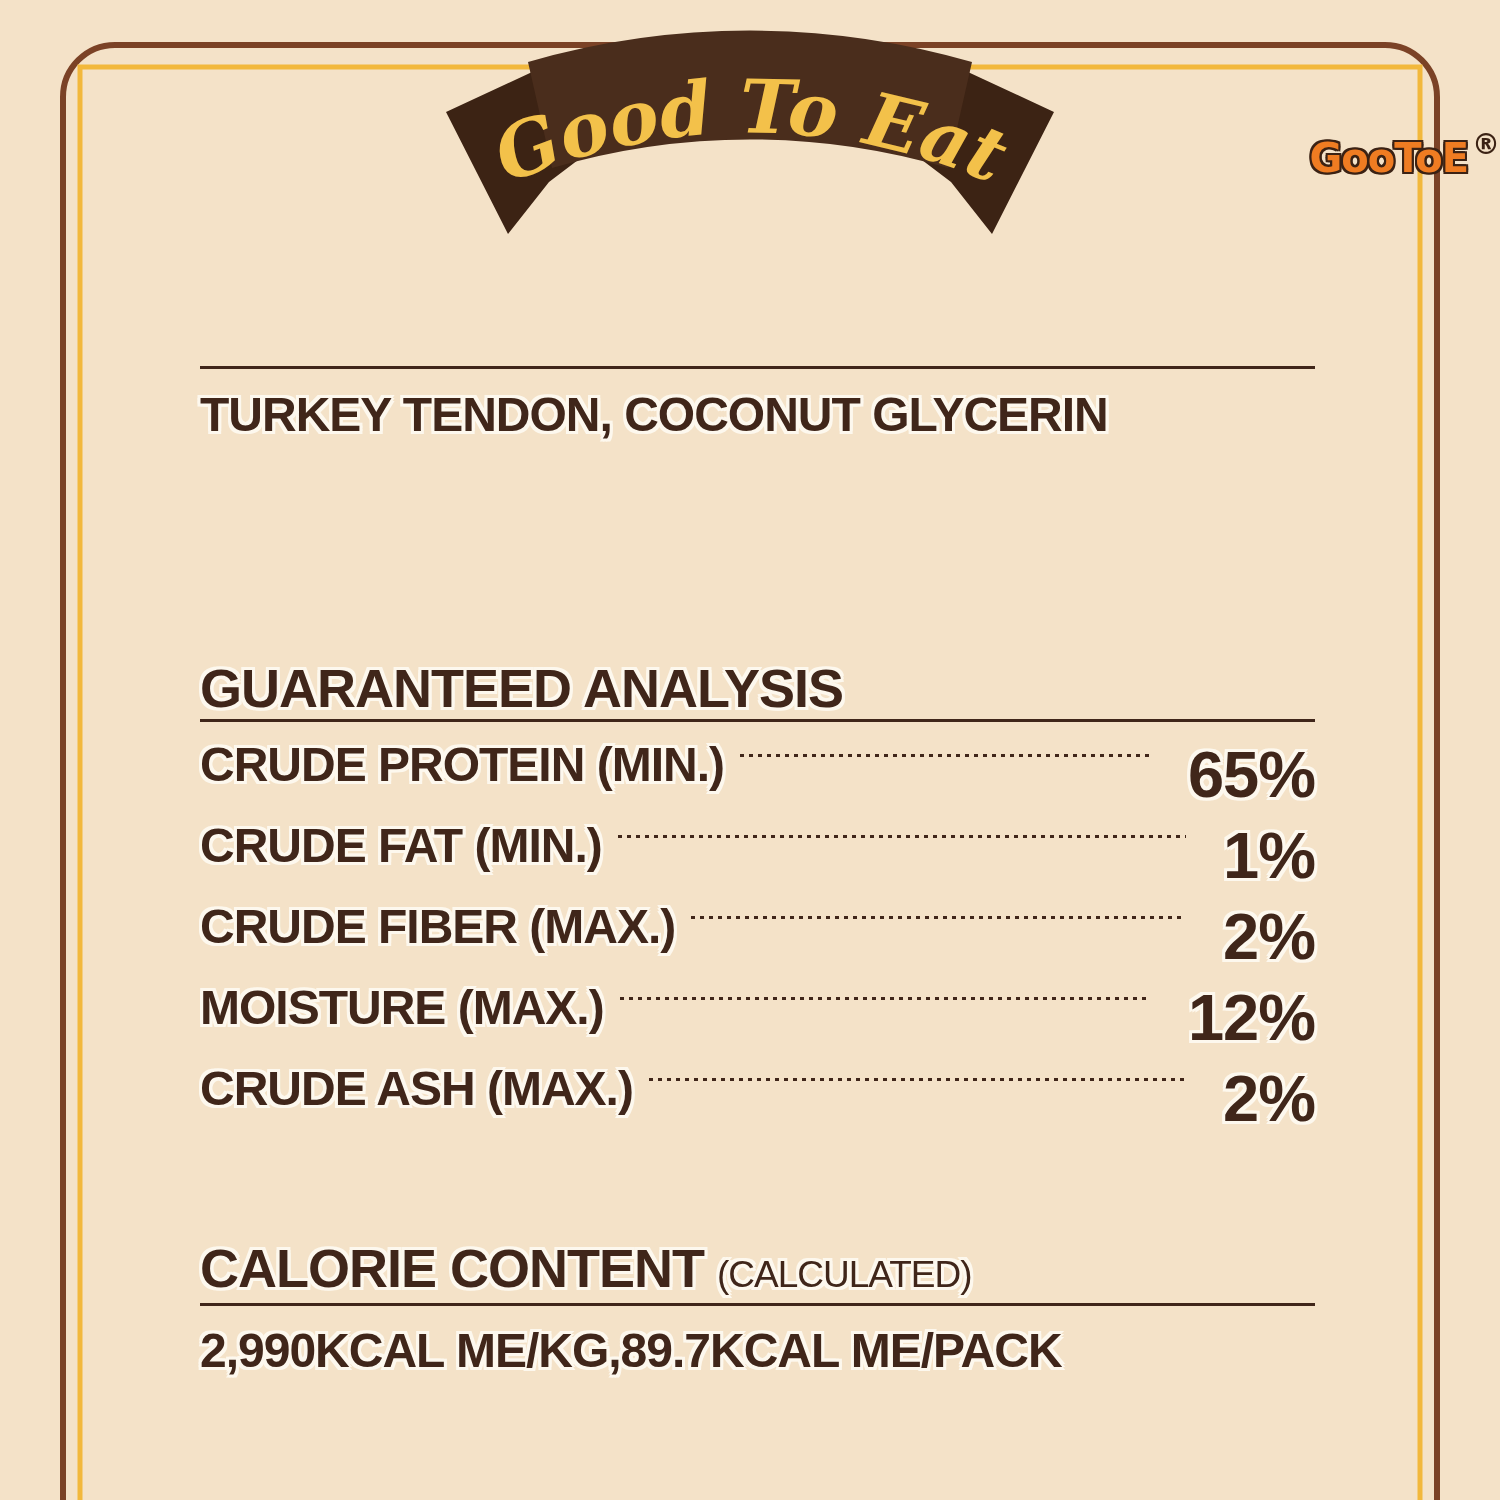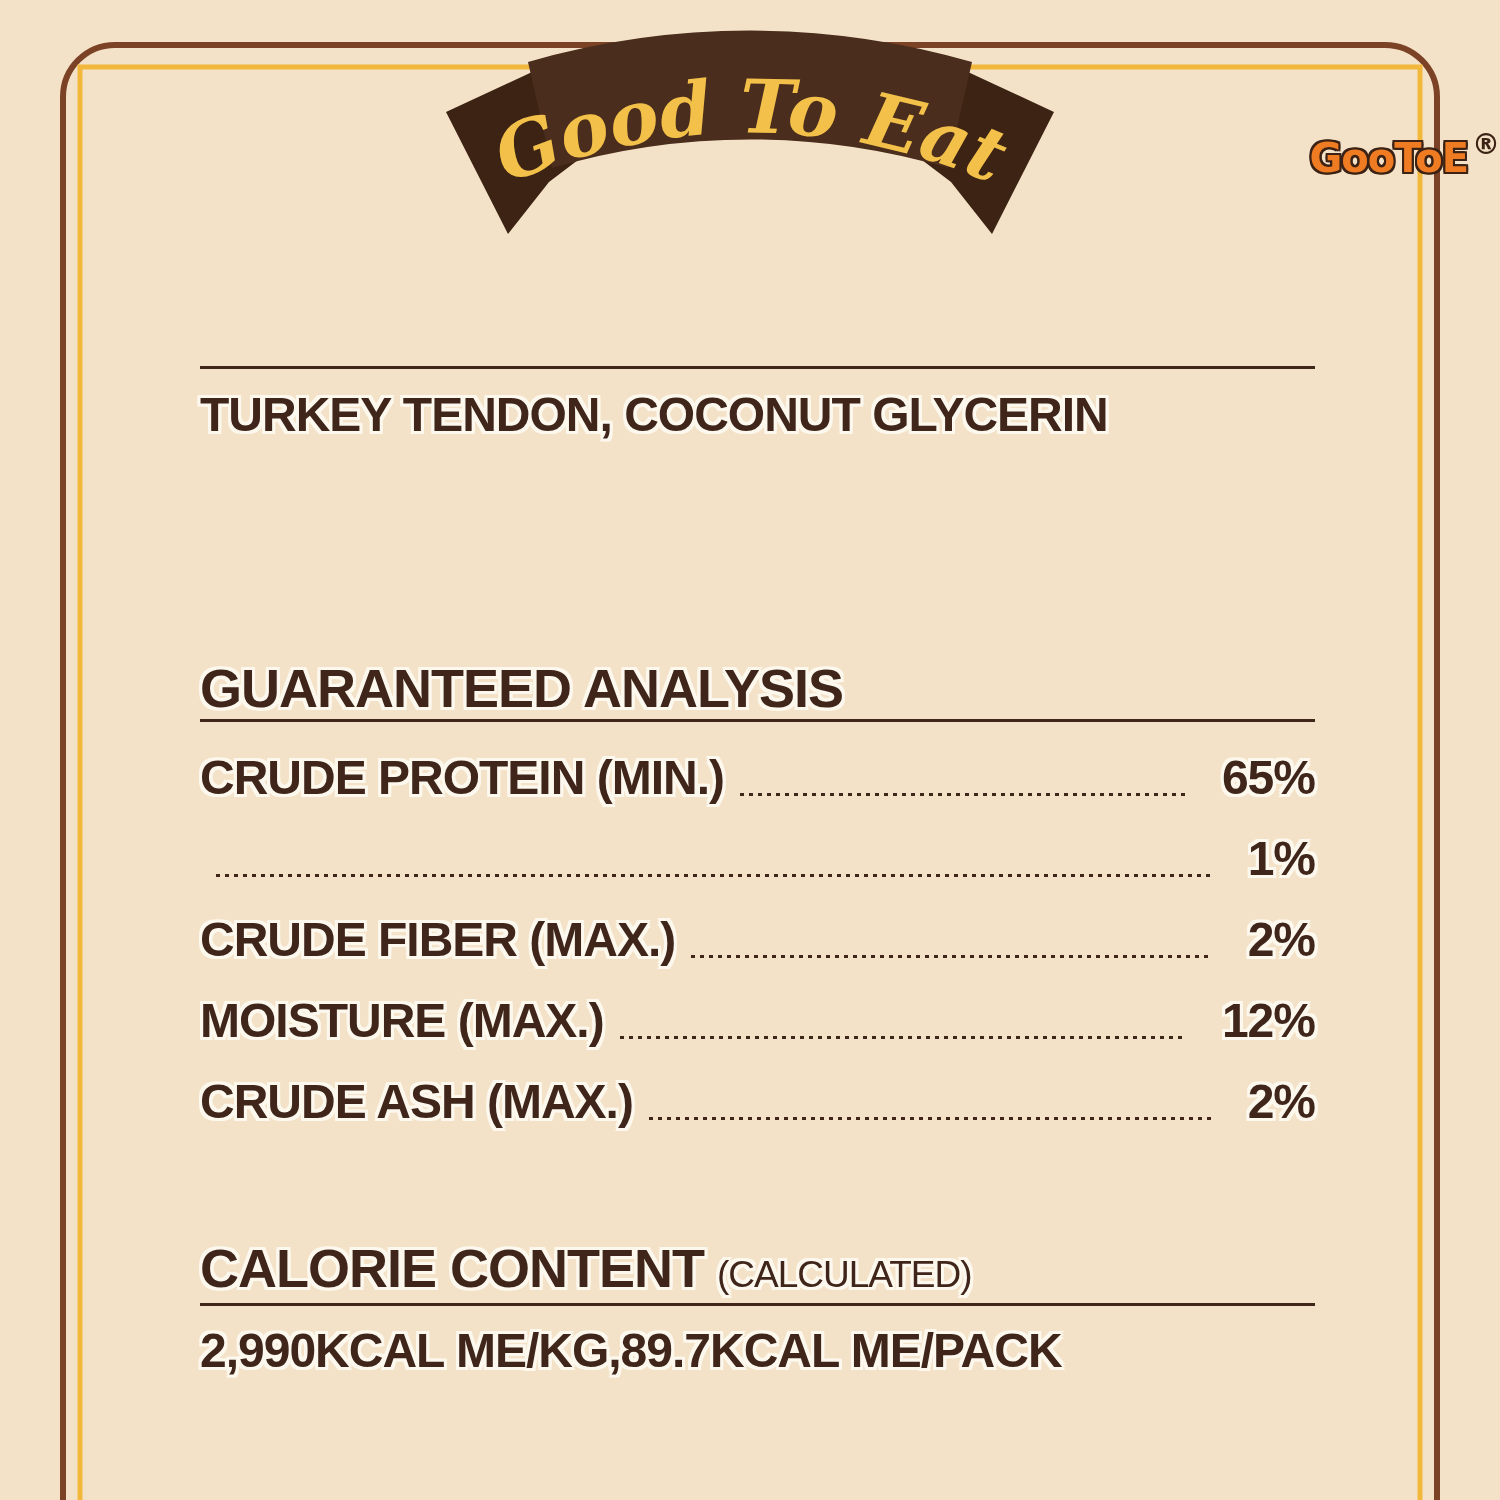--- a/index.html
+++ b/index.html
@@ -37,27 +37,27 @@
     white-space:nowrap;
   }
   .sec-sub{ font-size:37px; font-weight:normal; letter-spacing:-1px; }
   .rule{ left:200px; width:1115px; height:3px; background:var(--ink); }
   .sec-body{
     left:200px; width:1115px; color:var(--ink);
     font-size:48px; font-weight:bold; letter-spacing:-1px; line-height:1.05;
     white-space:nowrap;
   }
   .rows{ left:200px; width:1115px; top:737px; }
-  .arow{ display:flex; align-items:center; height:81px; color:var(--ink); }
+  .arow{ display:flex; align-items:flex-start; height:81px; color:var(--ink); }
   .arow .lbl{ font-size:48px; font-weight:bold; letter-spacing:-1px; white-space:nowrap; }
   .arow .leader{
     flex:1; height:3px; position:relative; top:17px; margin:0 6px 0 16px;
     background:repeating-linear-gradient(90deg, var(--ink) 0 4px, transparent 4px 9px);
   }
-  .arow .val{ font-size:48px; font-weight:bold; letter-spacing:-1px; white-space:nowrap;padding-left:31px; }
+  .arow .val{ font-size:65px; font-weight:bold; letter-spacing:-1px; white-space:nowrap;padding-left:31px; }
   .logo-row{
     left:0; right:0; top:135px; text-align:right; white-space:nowrap;
   }
   .logo-text{
     font-family:"DejaVu Sans", sans-serif; font-weight:bold;
     font-size:40px; letter-spacing:-1px; color:var(--logo_orange);
     text-shadow:
       -2px -2px 0 #3b2214, 2px -2px 0 #3b2214,
       -2px 2px 0 #3b2214, 2px 2px 0 #3b2214,
       -2px 0 0 #3b2214, 2px 0 0 #3b2214,
@@ -104,20 +104,21 @@
   <div class="abs sec-body halo" style="top:390px">TURKEY TENDON, COCONUT GLYCERIN</div>
   <div class="abs rule" style="top:719px"></div>
 
   <div class="abs rows">
     <div class="arow">
       <span class="lbl halo">CRUDE PROTEIN (MIN.)</span>
       <span class="leader"></span>
       <span class="val halo">65%</span>
     </div>
     <div class="arow">
+      <span class="lbl halo">CRUDE FAT (MIN.)</span>
       <span class="leader"></span>
       <span class="val halo">1%</span>
     </div>
     <div class="arow">
       <span class="lbl halo">CRUDE FIBER (MAX.)</span>
       <span class="leader"></span>
       <span class="val halo">2%</span>
     </div>
     <div class="arow">
       <span class="lbl halo">MOISTURE (MAX.)</span>

